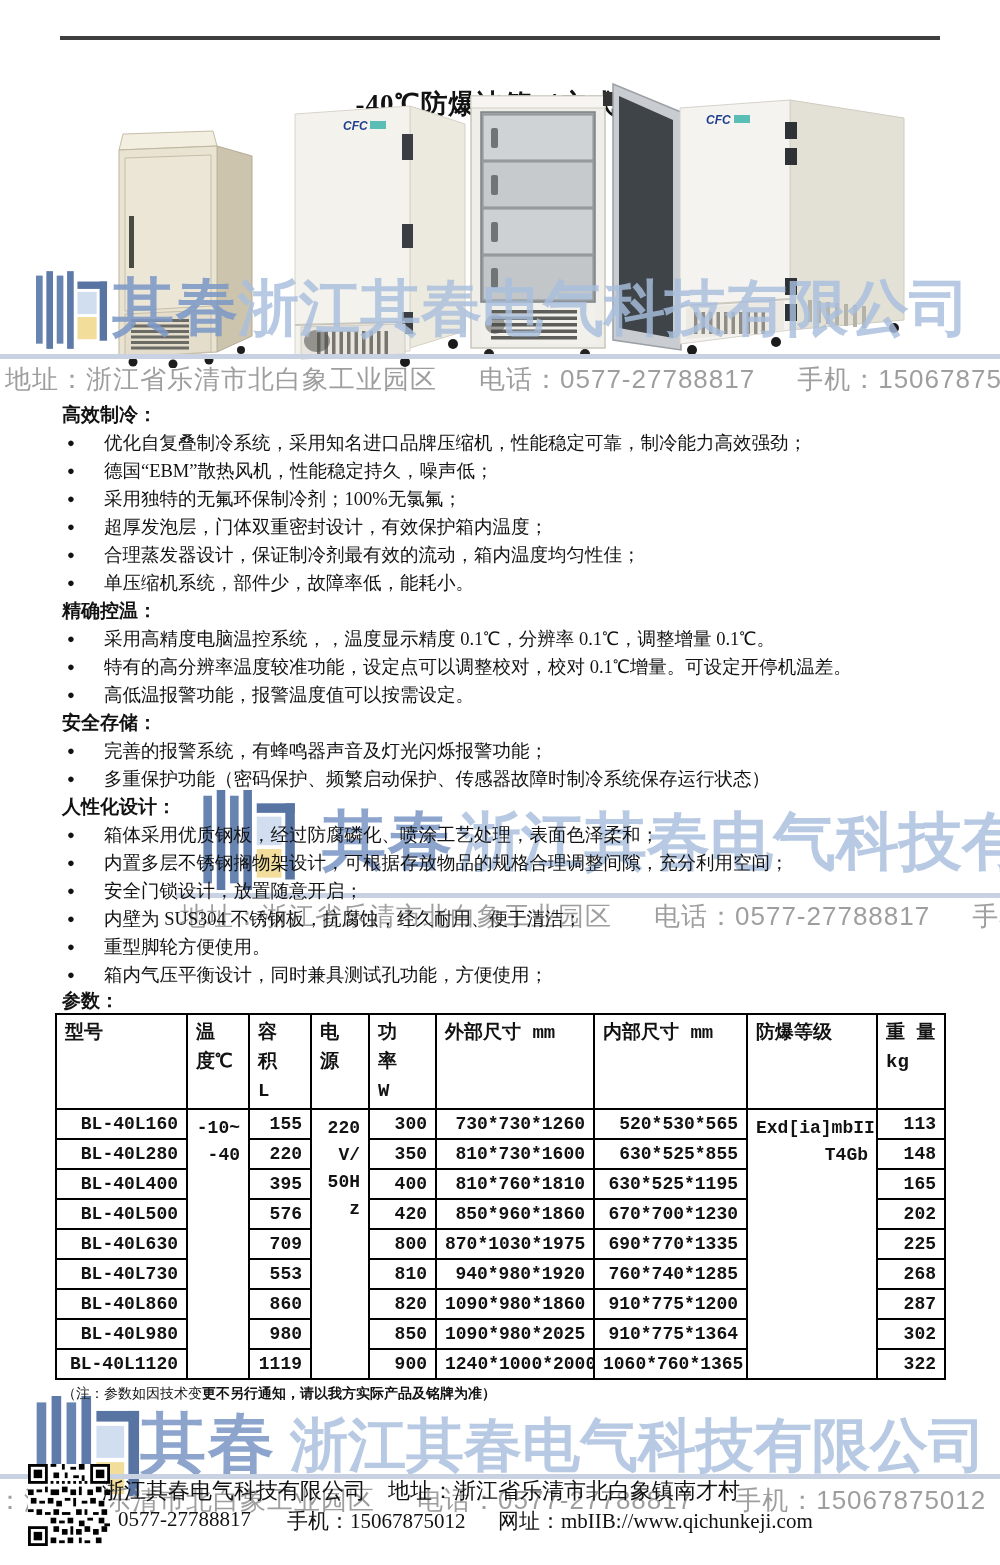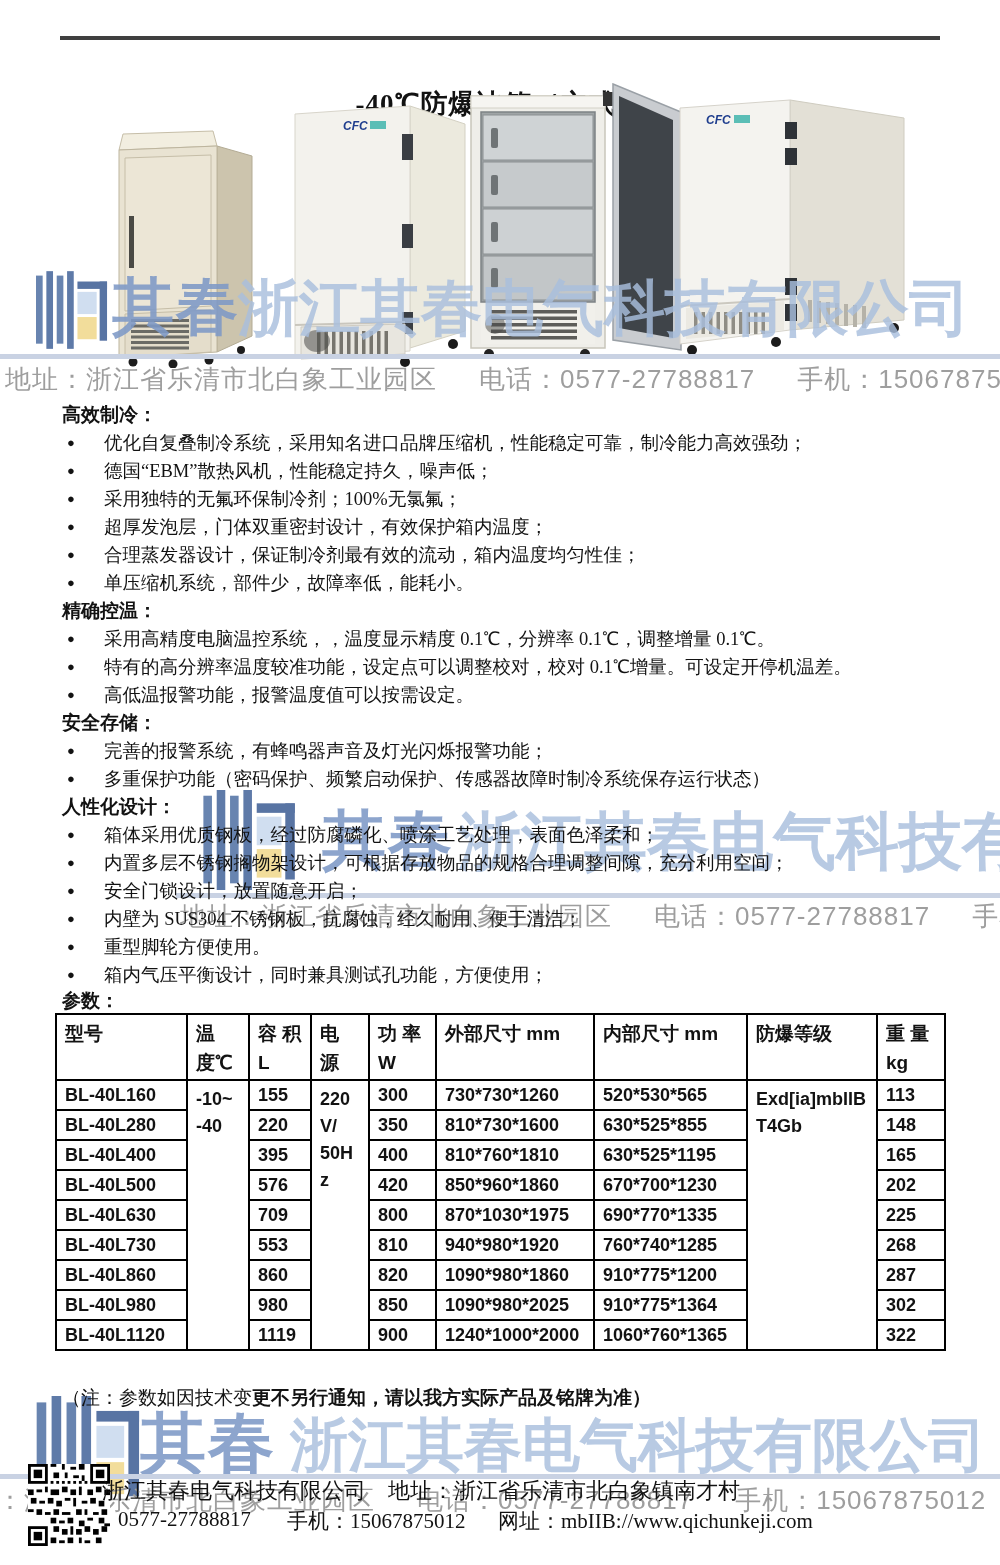--- a/index.html
+++ b/index.html
@@ -42,32 +42,32 @@
   }
   .sec-h { font-weight:bold; font-size:19px; }
   .b-row { display:flex; }
   .blt { width:42px; flex:0 0 42px; font-size:13px; padding-left:5px; }
   .btxt { flex:1; }
   .params-h { position:absolute; left:62px; top:988px; font-size:19px; font-weight:bold; z-index:3; }
   
   .params-table {
     position:absolute; left:55px; top:1013px; width:890px; z-index:3;
     border-collapse:collapse; table-layout:fixed;
-    font-family:Liberation Sans, sans-serif;
+    font-family:Liberation Mono, monospace;
     padding-left:46px;
   }
   .params-table th, .params-table td {
     border:2px solid #000; font-weight:bold; text-align:left;
     padding:2px 8px; font-size:18px; overflow:hidden;
   }
   .params-table th { vertical-align:top; font-size:19px; line-height:29px; height:64px; padding-top:4px; }
-  .params-table td { height:26px; line-height:24px; }
+  .params-table td { height:26px; line-height:24px;text-align:right; }
   .params-table td.mtop { vertical-align:top; padding-top:5px; line-height:27px; }
   
-  .note { position:absolute; left:62px; top:1385px; font-size:19px; z-index:3;text-align:right; }
+  .note { position:absolute; left:62px; top:1385px; font-size:14px; z-index:3;text-align:right; }
   .note .nb { font-weight:bold; }
   
   .footer { position:absolute; left:0; top:0; width:100%; z-index:4; }
   .qr { position:absolute; left:28px; top:1464px; }
   .f-line { position:absolute; white-space:nowrap; font-size:22px; color:#111; }
   .f-l1 { top:1476px; }
   .f-l2 { top:1507px; font-size:21px; }
   .f-company { position:absolute; left:102px; }
   .f-addr { position:absolute; left:388px; }
   .f-phone { position:absolute; left:118px; }

